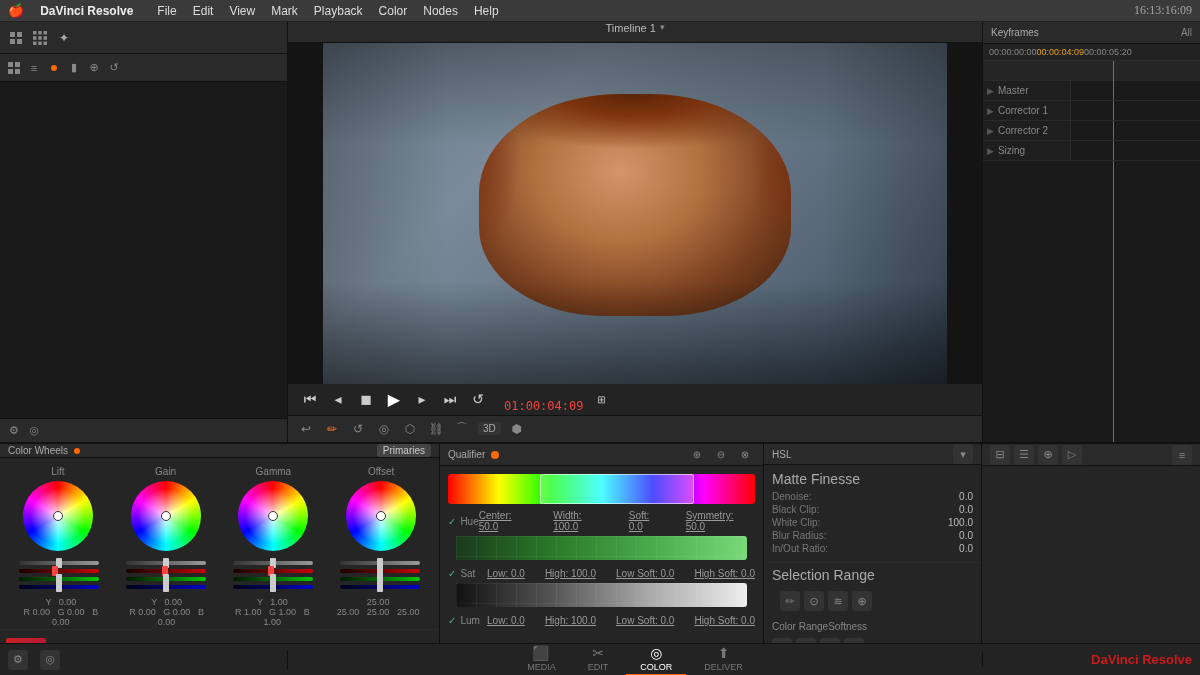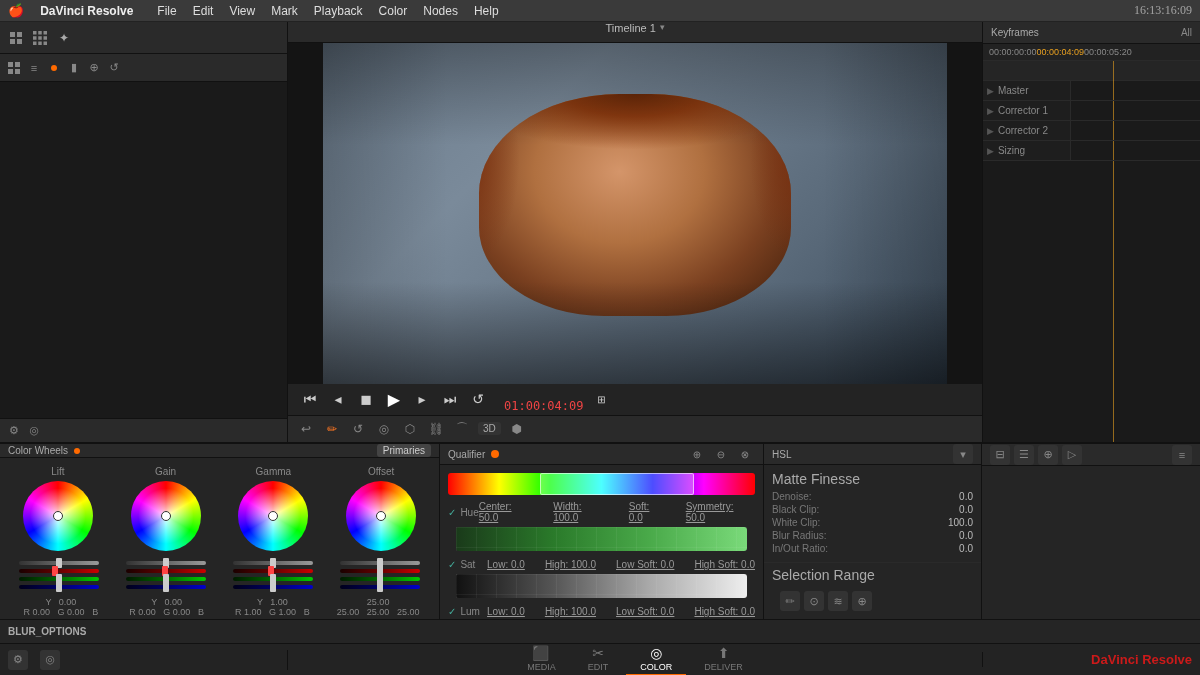--- a/index.html
+++ b/index.html
@@ -994,23 +994,20 @@
           <div class="hsl-sm-btn">☰</div>
           <div class="hsl-sm-btn">⊕</div>
           <div class="hsl-sm-btn">▷</div>
         </div>
         <div class="hsl-sm-btn">≡</div>
       </div>
     </div>
   </div>
 
   <div style="display:flex;flex-direction:column;">
-    <div id="blur-options-bar">
-      <span style="font-weight:600;">BLUR_OPTIONS</span>
-    </div>
     <div id="tab-bar">
       <div class="tab-left">
         <div class="hsl-sm-btn">⚙</div>
         <div class="hsl-sm-btn">◎</div>
       </div>
       <div class="tab-center">
         <div class="tab-btn">
           <span class="tab-icon">⬛</span>
           <span>MEDIA</span>
         </div>

